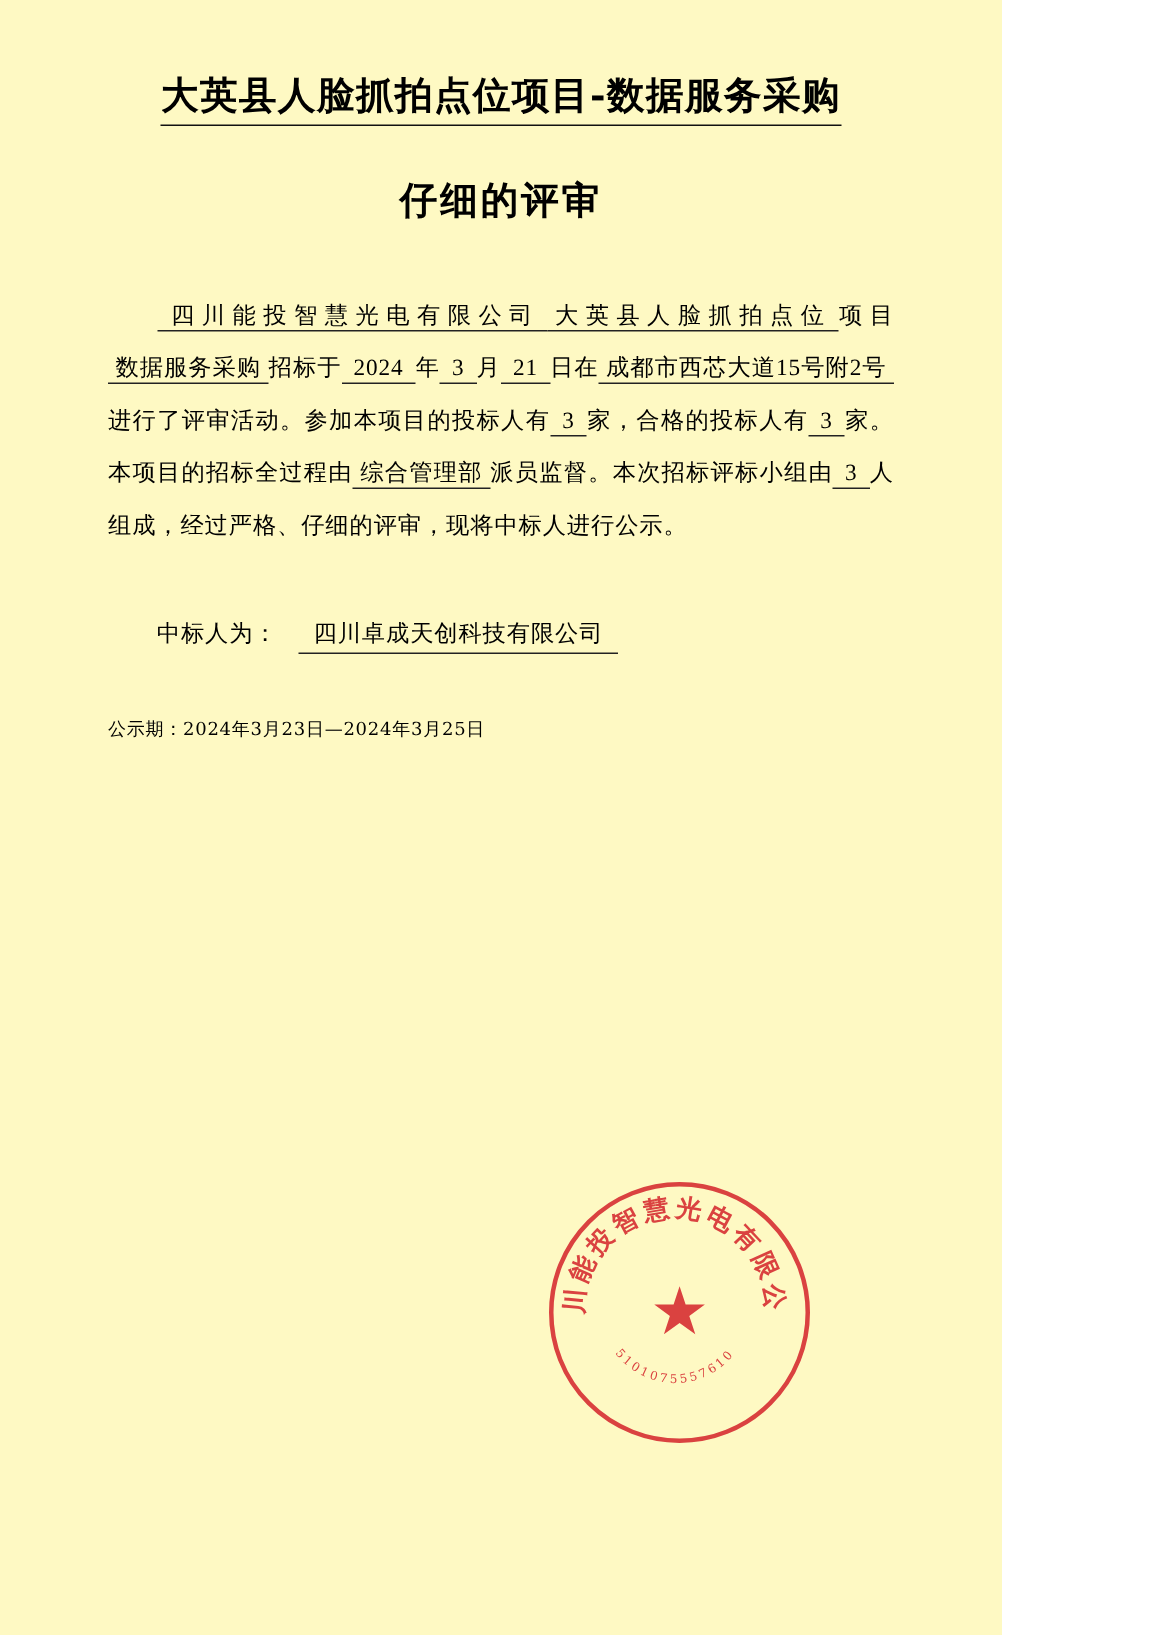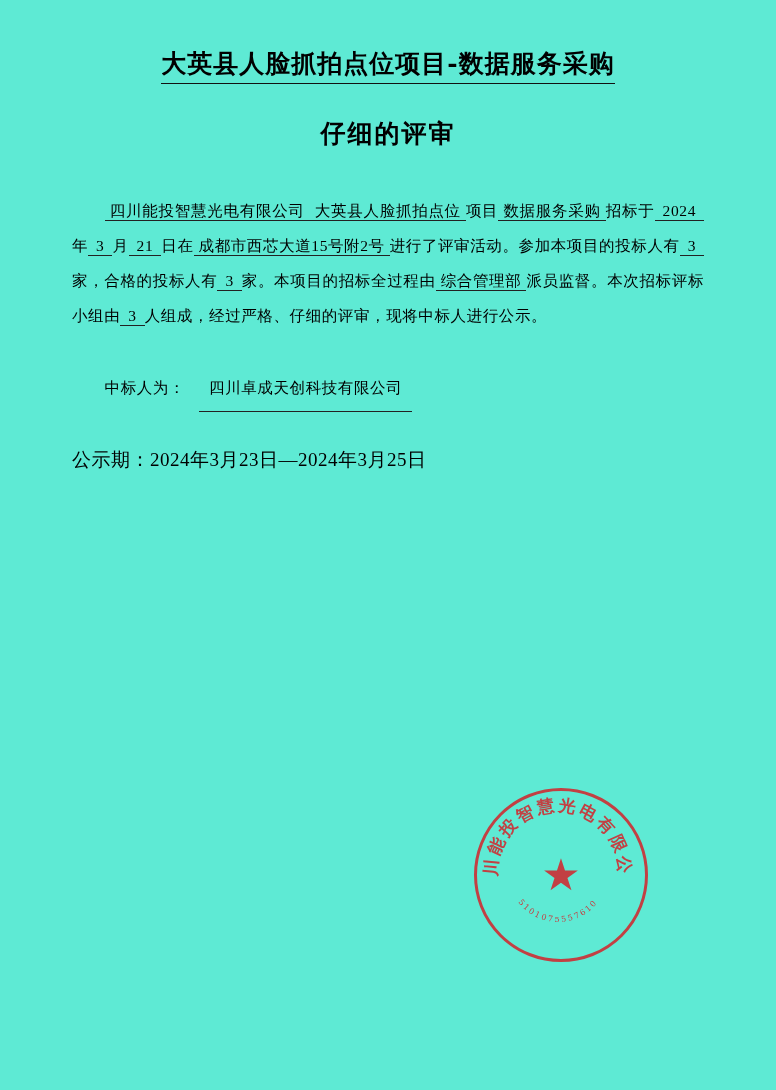--- a/index.html
+++ b/index.html
@@ -10,25 +10,25 @@
     width: 776px;
     height: 1090px;
     background: #ffffff;
     font-family: "DejaVu Serif", "Liberation Serif", serif;
     color: #000000;
     overflow: hidden;
     position: relative;
   }
   .page {
     position: relative;
-    width: 776px;
+    width: 668px;
     height: 1090px;
     box-sizing: border-box;
     padding: 40px 72px 0 72px;
-    background: #5eead4;
+    background: #fef9c3;
   }
   .title-block {
     text-align: center;
     margin-top: 8px;
   }
   .title-line1 {
     font-size: 25px;
     font-weight: bold;
     letter-spacing: 1px;
     display: inline-block;
@@ -69,29 +69,28 @@
     margin-top: 44px;
     font-size: 15.5px;
     letter-spacing: 0.6px;
   }
   .winner-label {
     display: inline-block;
     margin-left: 2.1em;
   }
   .winner-name {
     border-bottom: 1px solid #222;
-    padding: 0 10px 14px 10px;
+    padding: 0 10px 4px 10px;
     margin-left: 14px;
   }
   .notice-row {
     margin-top: 40px;
-    font-size: 19px;
+    font-size: 12px;
     letter-spacing: 0.5px;
     line-height: 2.2;
-    font-family: Liberation Serif, serif;
   }
   .contact-row {
     margin-top: 16px;
     font-size: 15.5px;
     line-height: 2.2;
     letter-spacing: 0.6px;
   }
   .phone {
     border-bottom: 1px solid #222;
     padding-bottom: 1px;

